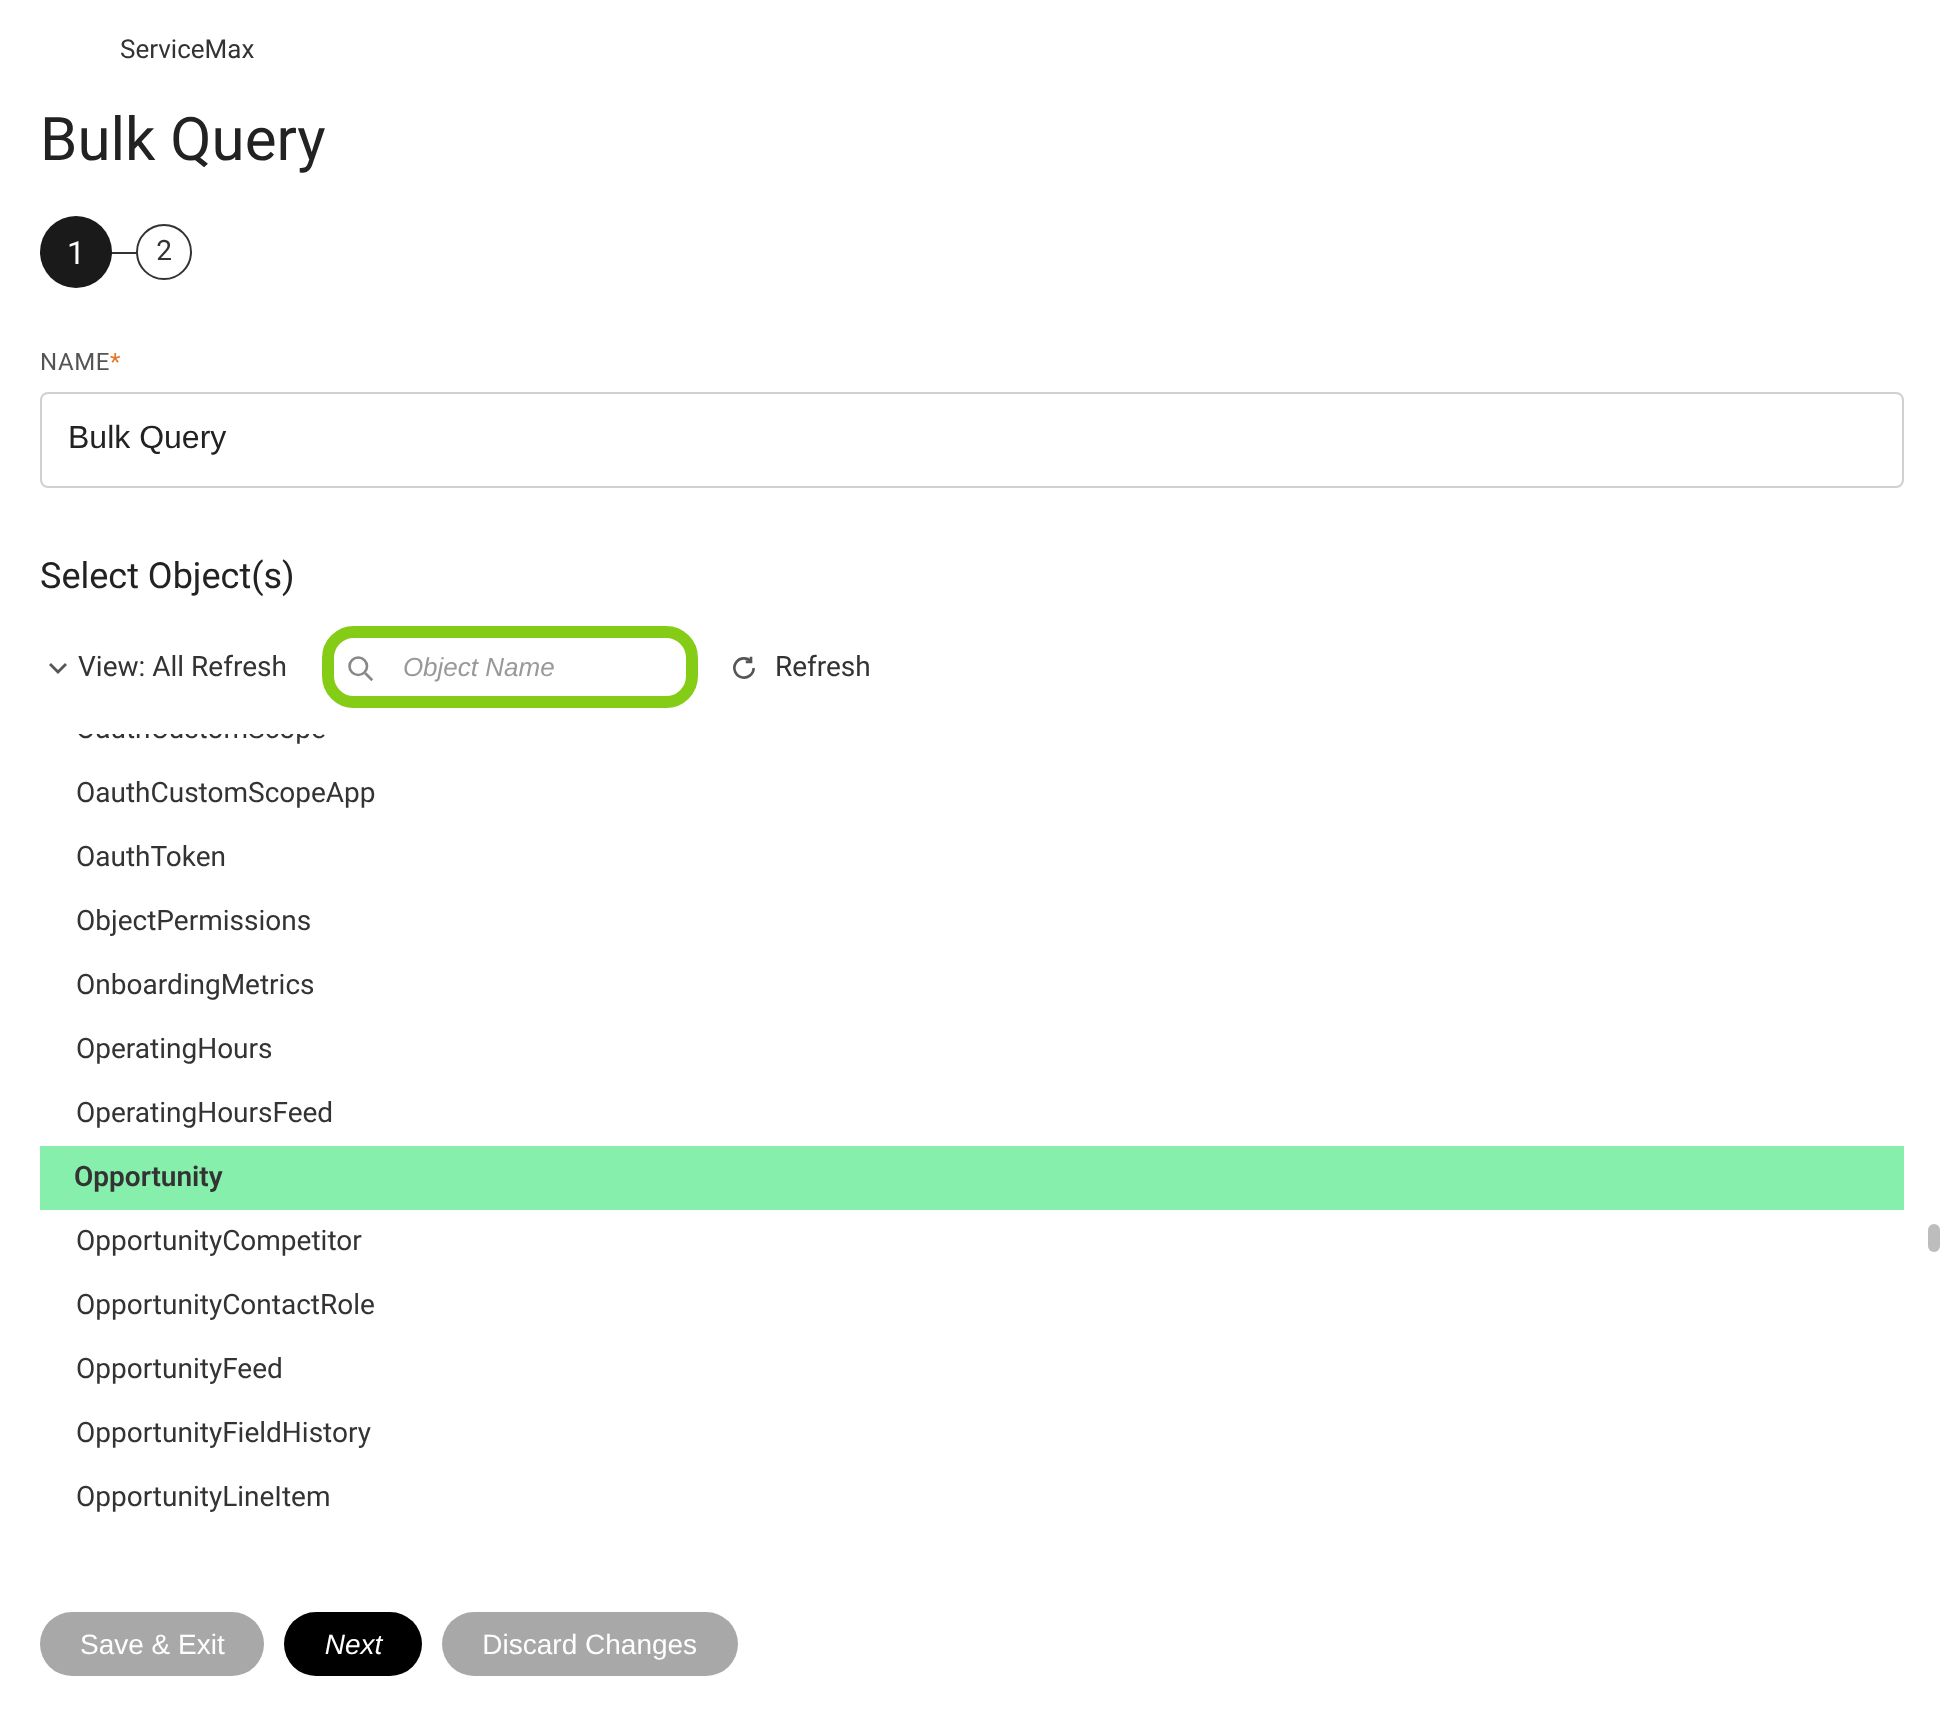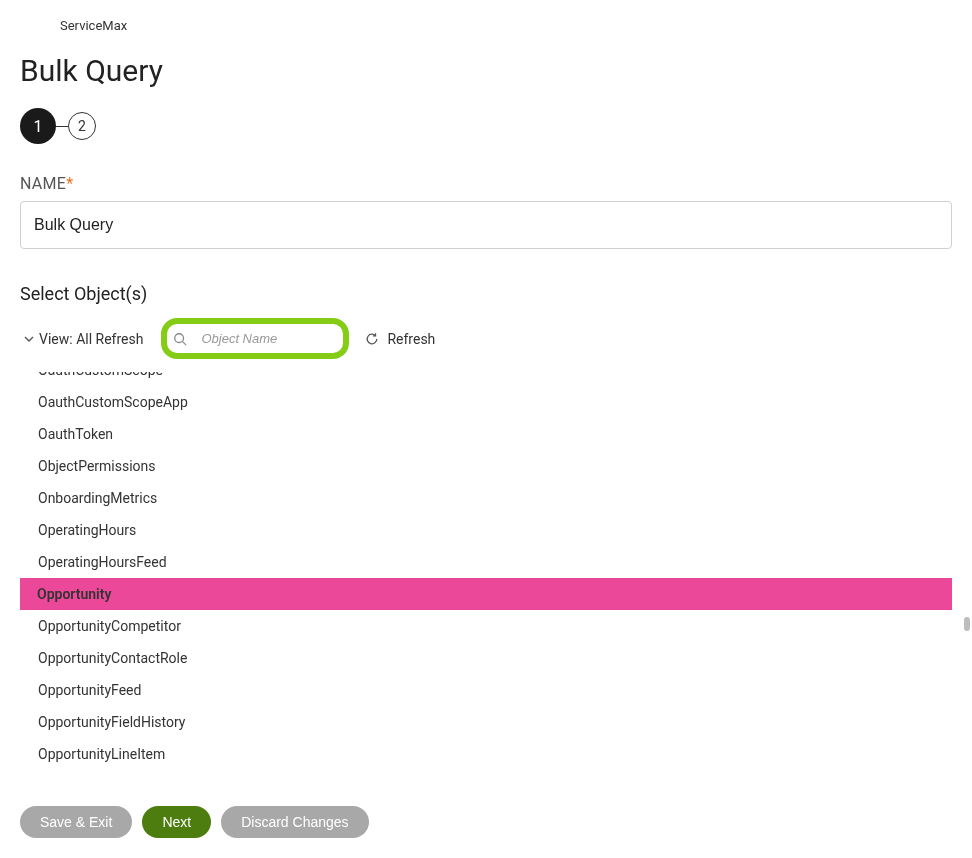--- a/index.html
+++ b/index.html
@@ -56,21 +56,21 @@
       width: 28px;
       height: 28px;
       font-size: 14px;
     }
     .step-connector {
       width: 12px;
       height: 1px;
       background: #333;
     }
     .field-label {
-      font-size: 16px;
+      font-size: 12px;
       color: #555;
       padding: 30px 0 0 20px;
       letter-spacing: 0.3px;
     }
     .field-label .required {
       color: #e87424;
     }
     .name-input-wrap {
       padding: 8px 20px 0 20px;
     }
@@ -164,21 +164,21 @@
       padding: 8px 0 8px 18px;
       font-size: 14px;
       color: #333;
       cursor: pointer;
       border-right: 16px solid transparent;
     }
     .list-item.cut-top {
       margin-top: -18px;
     }
     .list-item.highlighted {
-      background: #ec4899;
+      background: #86efac;
       font-weight: 600;
       padding-left: 17px;
     }
     .scrollbar-thumb {
       position: absolute;
       right: -18px;
       top: 246px;
       width: 6px;
       height: 14px;
       background: #bdbdbd;
@@ -199,21 +199,22 @@
       border: none;
       border-radius: 18px;
       font-size: 14px;
       cursor: pointer;
       color: #fff;
     }
     .btn-gray {
       background: #a8a8a8;
     }
     .btn-orange {
-      background: #4d7c0f;
+      background: #000000;
+      font-style: italic;
     }
   </style>
 </head>
 <body>
 
 <div class="breadcrumb">
   <a>ServiceMax</a>
 </div>
 
 <h1 class="page-title">Bulk Query</h1>

